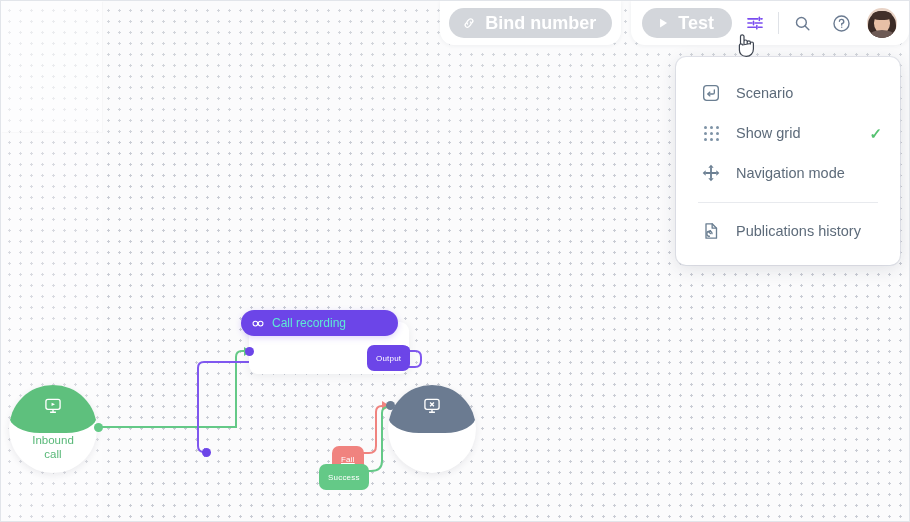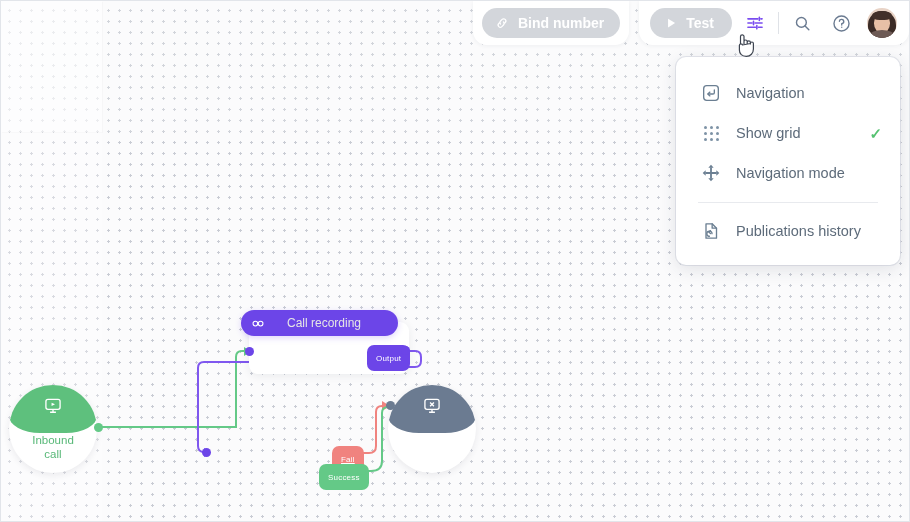--- a/index.html
+++ b/index.html
@@ -72,21 +72,21 @@
 
   .pill-btn {
     display: flex; align-items: center;
     gap: 8px;
     height: 30px;
     padding: 0 16px 0 12px;
     border: none;
     border-radius: 15px;
     background: #d3d6db;
     color: #ffffff;
-    font-size: 14px;
+    font-size: 18px;
     font-weight: bold;
     font-family: "Liberation Sans", sans-serif;
     cursor: default;
     white-space: nowrap;
   }
   .pill-btn svg { display: block; }
 
   .icon-btn {
     display: flex; align-items: center; justify-content: center;
     width: 30px; height: 30px;
@@ -242,23 +242,23 @@
     z-index: 13;
   }
   .block-header {
     position: absolute;
     left: -8px; top: -12px;
     height: 26px;
     background: #6c45e8;
     border-radius: 13px;
     display: flex;
     align-items: center;
-    gap: 22px;
+    gap: 7px;
     padding: 0 14px 0 10px;
-    color: #e5e5e5;
+    color: #5eead4;
     font-size: 12px;
     font-family: "Liberation Sans", sans-serif;
     box-shadow: 0 2px 6px rgba(108,69,232,0.22);
     white-space: nowrap;
     z-index: 2;
   }
   #node-recording { left: 248px; top: 321px; width: 160px; height: 52px; }
   #node-recording .block-header { width: 157px; }
   #node-queue { left: 205px; top: 423px; width: 175px; height: 62px; }
   #node-queue .block-header { width: 161px; }
@@ -426,21 +426,21 @@
   <div id="menu">
 
     <div class="menu-item">
       <span class="mi-icon">
         <svg width="20" height="20" viewBox="0 0 24 24" fill="none" stroke="#6b7f92" stroke-width="1.6" stroke-linecap="round" stroke-linejoin="round">
           <rect x="3.2" y="3.2" width="17.6" height="17.6" rx="3.6"></rect>
           <path d="M16 8.4 v3.2 a1.6 1.6 0 0 1-1.6 1.6 H8.6"></path>
           <path d="M10.7 10.9 L8.2 13.2 L10.7 15.5"></path>
         </svg>
       </span>
-      <span class="mi-label">Navigation</span>
+      <span class="mi-label">Scenario</span>
     </div>
 
     <div class="menu-item">
       <span class="mi-icon">
         <span class="dot-grid">
           <i></i>
             <i></i>
             <i></i>
             <i></i>
             <i></i>

